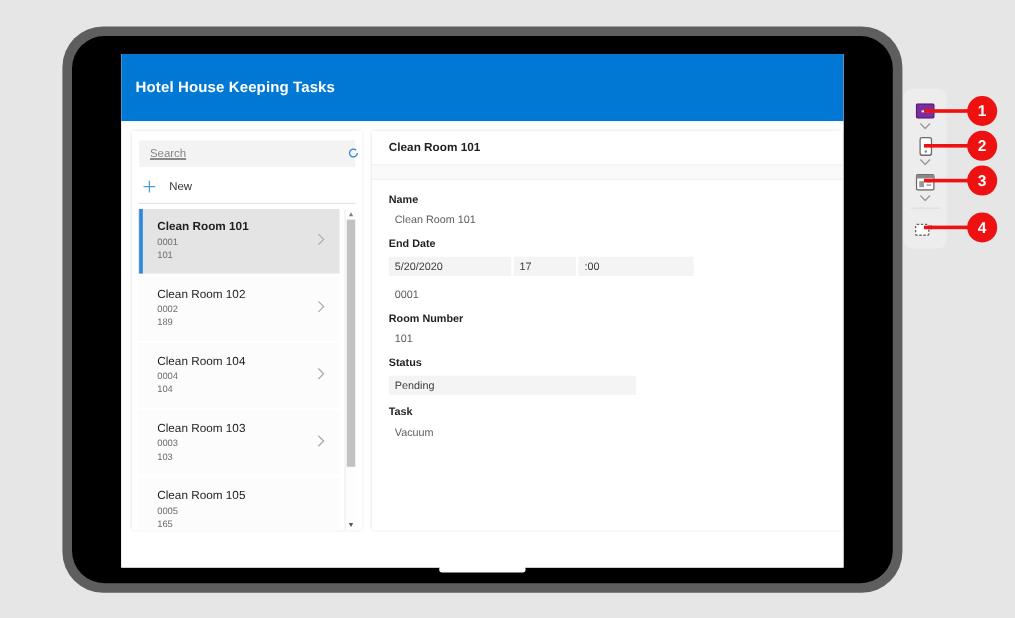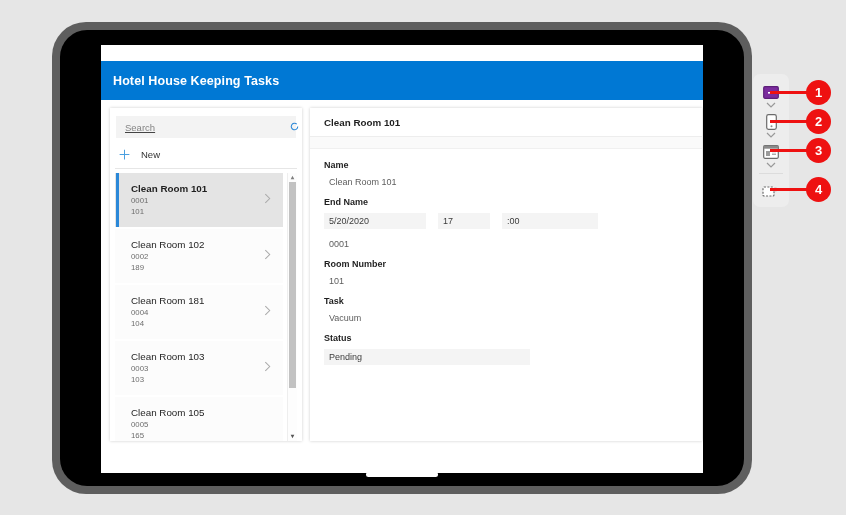--- a/index.html
+++ b/index.html
@@ -53,27 +53,26 @@
     left: 41px;
     top: 15px;
     width: 602px;
     height: 428px;
     background: #ffffff;
     overflow: hidden;
   }
 
   
   #app-header {
-    height: 39px;
+    height: 56px;
     background: #0078d4;
     display: flex;
     align-items: center;
     padding-left: 12px;
     box-sizing: border-box;
-    margin-top: 16px;
   }
   #app-title {
     color: #ffffff;
     font-size: 12.5px;
     font-weight: bold;
     letter-spacing: .1px;
   }
 
   
   #app-body {
@@ -251,21 +250,21 @@
   }
   .field-input {
     height: 16px;
     background: #f4f4f4;
     font-size: 9px;
     color: #3c3c3c;
     line-height: 16px;
     padding-left: 5px;
     box-sizing: border-box;
   }
-  #enddate-row { display: flex; gap: 12px; }
+  #enddate-row { display: flex; gap: 2px; }
   #enddate-date { width: 102px; }
   #enddate-hour { width: 52px; }
   #enddate-min  { width: 96px; }
   #status-input { width: 206px; }
 
   
   #callout-panel {
     position: absolute;
     left: 753px;
     top: 74px;
@@ -378,21 +377,21 @@
             <div class="gallery-item">
               <div class="gi-title">Clean Room 102</div>
               <div class="gi-sub">0002</div>
               <div class="gi-sub">189</div>
               <svg class="gi-chevron" viewBox="0 0 8 12">
                 <path d="M1.5 1l5 5-5 5" fill="none" stroke="#aaaaaa" stroke-width="1.2"></path>
               </svg>
             </div>
 
             <div class="gallery-item">
-              <div class="gi-title">Clean Room 181</div>
+              <div class="gi-title">Clean Room 104</div>
               <div class="gi-sub">0004</div>
               <div class="gi-sub">104</div>
               <svg class="gi-chevron" viewBox="0 0 8 12">
                 <path d="M1.5 1l5 5-5 5" fill="none" stroke="#aaaaaa" stroke-width="1.2"></path>
               </svg>
             </div>
 
             <div class="gallery-item">
               <div class="gi-title">Clean Room 103</div>
               <div class="gi-sub">0003</div>
@@ -428,45 +427,45 @@
           <div id="detail-subbar"></div>
 
           <div id="detail-form">
 
             <div class="field">
               <div class="field-label">Name</div>
               <div class="field-value">Clean Room 101</div>
             </div>
 
             <div class="field">
-              <div class="field-label">End Name</div>
+              <div class="field-label">End Date</div>
               <div id="enddate-row">
                 <div class="field-input" id="enddate-date">5/20/2020</div>
                 <div class="field-input" id="enddate-hour">17</div>
                 <div class="field-input" id="enddate-min">:00</div>
               </div>
             </div>
 
             <div class="field">
               <div class="field-value">0001</div>
             </div>
 
             <div class="field">
               <div class="field-label">Room Number</div>
               <div class="field-value">101</div>
             </div>
 
             <div class="field">
+              <div class="field-label">Status</div>
+              <div class="field-input" id="status-input">Pending</div>
+            </div>
+
+            <div class="field">
               <div class="field-label">Task</div>
               <div class="field-value">Vacuum</div>
-            </div>
-
-            <div class="field">
-              <div class="field-label">Status</div>
-              <div class="field-input" id="status-input">Pending</div>
             </div>
 
           </div>
         </div>
 
       </div>
     </div>
 
     <div id="tablet-home-indicator"></div>
   </div>

